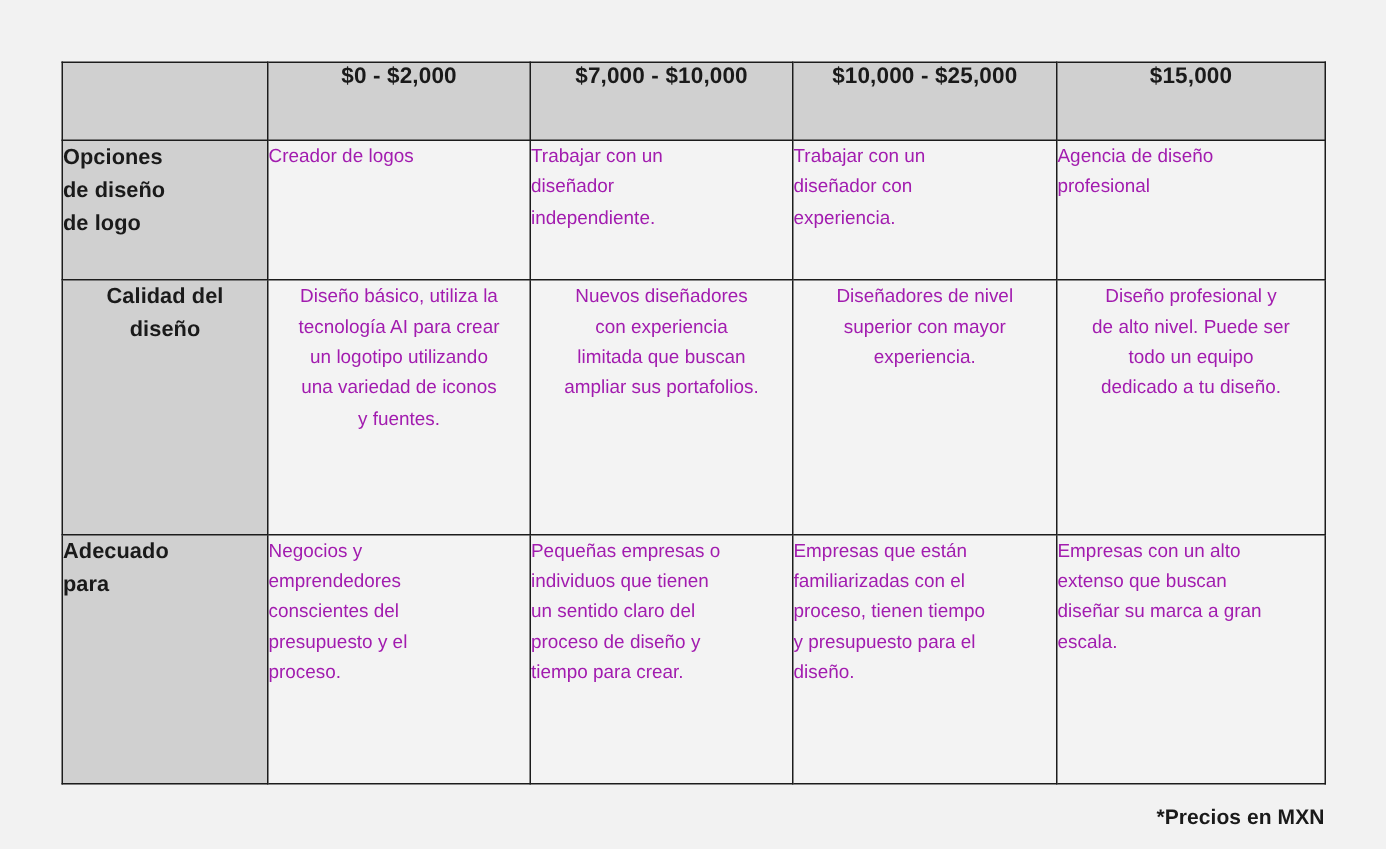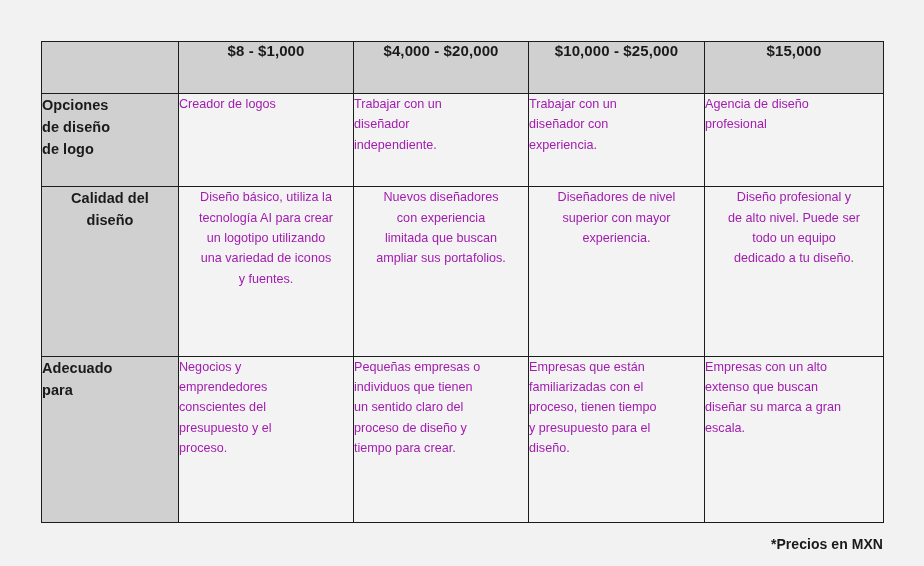--- a/index.html
+++ b/index.html
@@ -120,22 +120,22 @@
     <colgroup>
       <col class="c0">
       <col class="c1">
       <col class="c2">
       <col class="c3">
       <col class="c4">
     </colgroup>
     <thead>
       <tr class="hdr-row">
         <th class="cell-corner"></th>
-        <th class="cell-head">$8 - $1,000</th>
-        <th class="cell-head">$4,000 - $20,000</th>
+        <th class="cell-head">$0 - $2,000</th>
+        <th class="cell-head">$7,000 - $10,000</th>
         <th class="cell-head">$10,000 - $25,000</th>
         <th class="cell-head">$15,000</th>
       </tr>
     </thead>
     <tbody>
       <tr class="row-1">
         <td class="cell-rowhead">
           <span class="rowhead-text">Opciones
 de diseño
 de logo</span>

